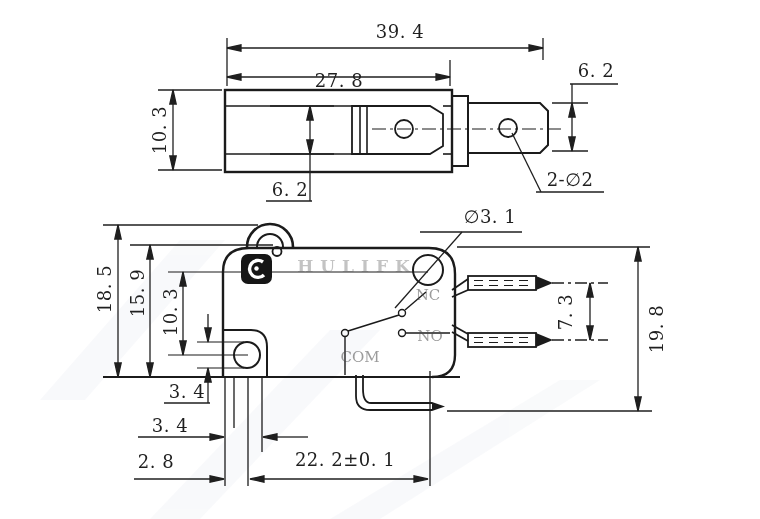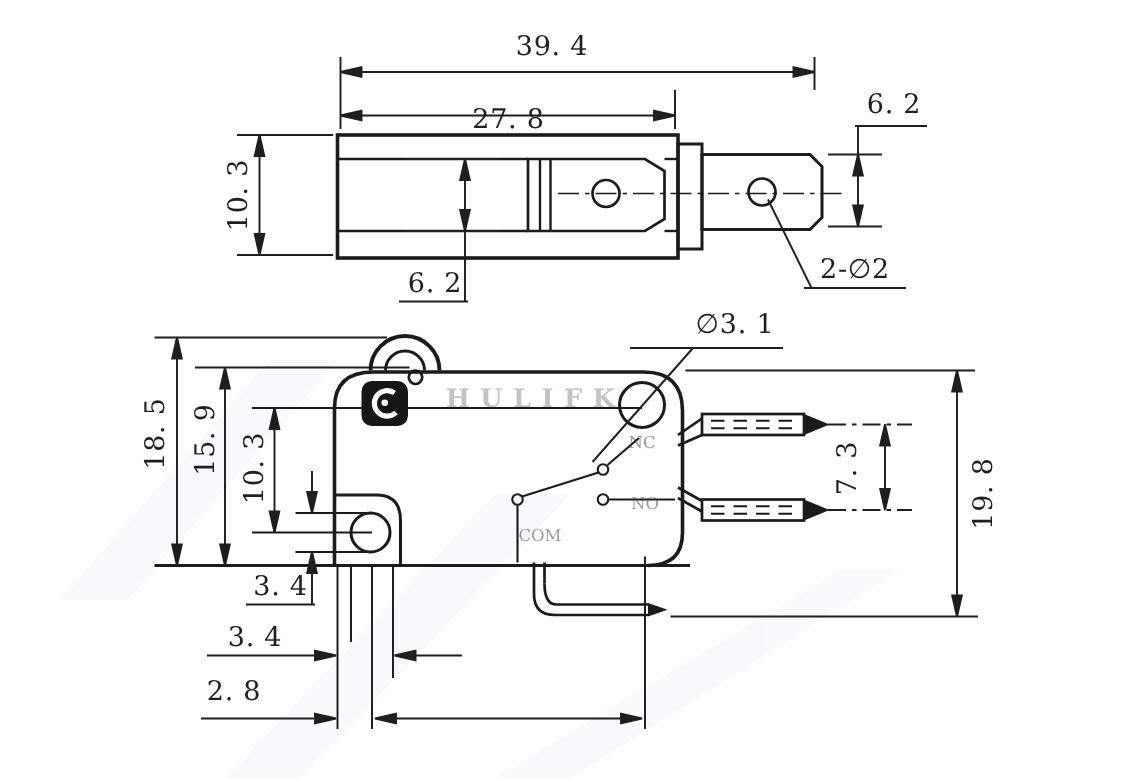--- a/index.html
+++ b/index.html
@@ -2,21 +2,21 @@
 <html><head>
 <meta charset="utf-8">
 <style>
   html,body{margin:0;padding:0;background:#ffffff;}
   .canvas{position:relative;width:760px;height:519px;background:#ffffff;overflow:hidden;
           font-family:"DejaVu Serif", serif;color:#1b1b1b;}
   svg{position:absolute;left:0;top:0;}
   .dim{position:absolute;transform:translate(-50%,-50%);font-size:18px;white-space:nowrap;
        color:#1f1f1f;letter-spacing:0.5px;}
   .rot{transform:translate(-50%,-50%) rotate(-90deg);}
-  .small{font-size:11px;letter-spacing:0px;color:#4a4a4a;}
+  .small{font-size:15px;letter-spacing:0px;color:#4a4a4a;}
   .faint{opacity:0.55;}
   .brand{font-size:17px;letter-spacing:7px;color:#555;opacity:0.35;font-weight:bold;}
 </style>
 </head>
 <body>
 
 <div class="canvas">
 
 <svg width="760" height="519" viewBox="0 0 760 519">
 
@@ -195,33 +195,34 @@
     <line x1="590" y1="283" x2="590" y2="340"></line>
     <polygon points="590,283 586.8,297 593.2,297"></polygon>
         <polygon points="590,340 586.8,326 593.2,326"></polygon>
 
     <line x1="638" y1="247" x2="638" y2="411"></line>
     <polygon points="638,247 634.8,261 641.2,261"></polygon>
         <polygon points="638,411 634.8,397 641.2,397"></polygon>
   </g>
 </svg>
 
-<div class="dim" style="left:368px;top:31px">39. 4</div>
+<div class="dim" style="left:400px;top:31px">39. 4</div>
 <div class="dim" style="left:339px;top:80px">27. 8</div>
 <div class="dim rot" style="left:159px;top:130px">10. 3</div>
 <div class="dim" style="left:290px;top:189px">6. 2</div>
 <div class="dim" style="left:596px;top:70px">6. 2</div>
 <div class="dim" style="left:570px;top:179px">2-∅2</div>
 
 <div class="dim rot" style="left:104px;top:289px">18. 5</div>
 <div class="dim rot" style="left:137px;top:293px">15. 9</div>
 <div class="dim rot" style="left:170px;top:312px">10. 3</div>
 <div class="dim" style="left:187px;top:391px">3. 4</div>
 <div class="dim" style="left:170px;top:425px">3. 4</div>
 <div class="dim" style="left:156px;top:461px">2. 8</div>
+<div class="dim" style="left:345px;top:459px">22. 2±0. 1</div>
 <div class="dim" style="left:490px;top:216px">∅3. 1</div>
 <div class="dim rot" style="left:565px;top:312px">7. 3</div>
 <div class="dim rot" style="left:656px;top:329px">19. 8</div>
 
 <div class="dim small faint" style="left:360px;top:357px">COM</div>
 <div class="dim small faint" style="left:428px;top:295px">NC</div>
 <div class="dim small faint" style="left:430px;top:336px">NO</div>
 <div class="dim brand" style="left:357px;top:266px">HULIFK</div>
 
 </div>

